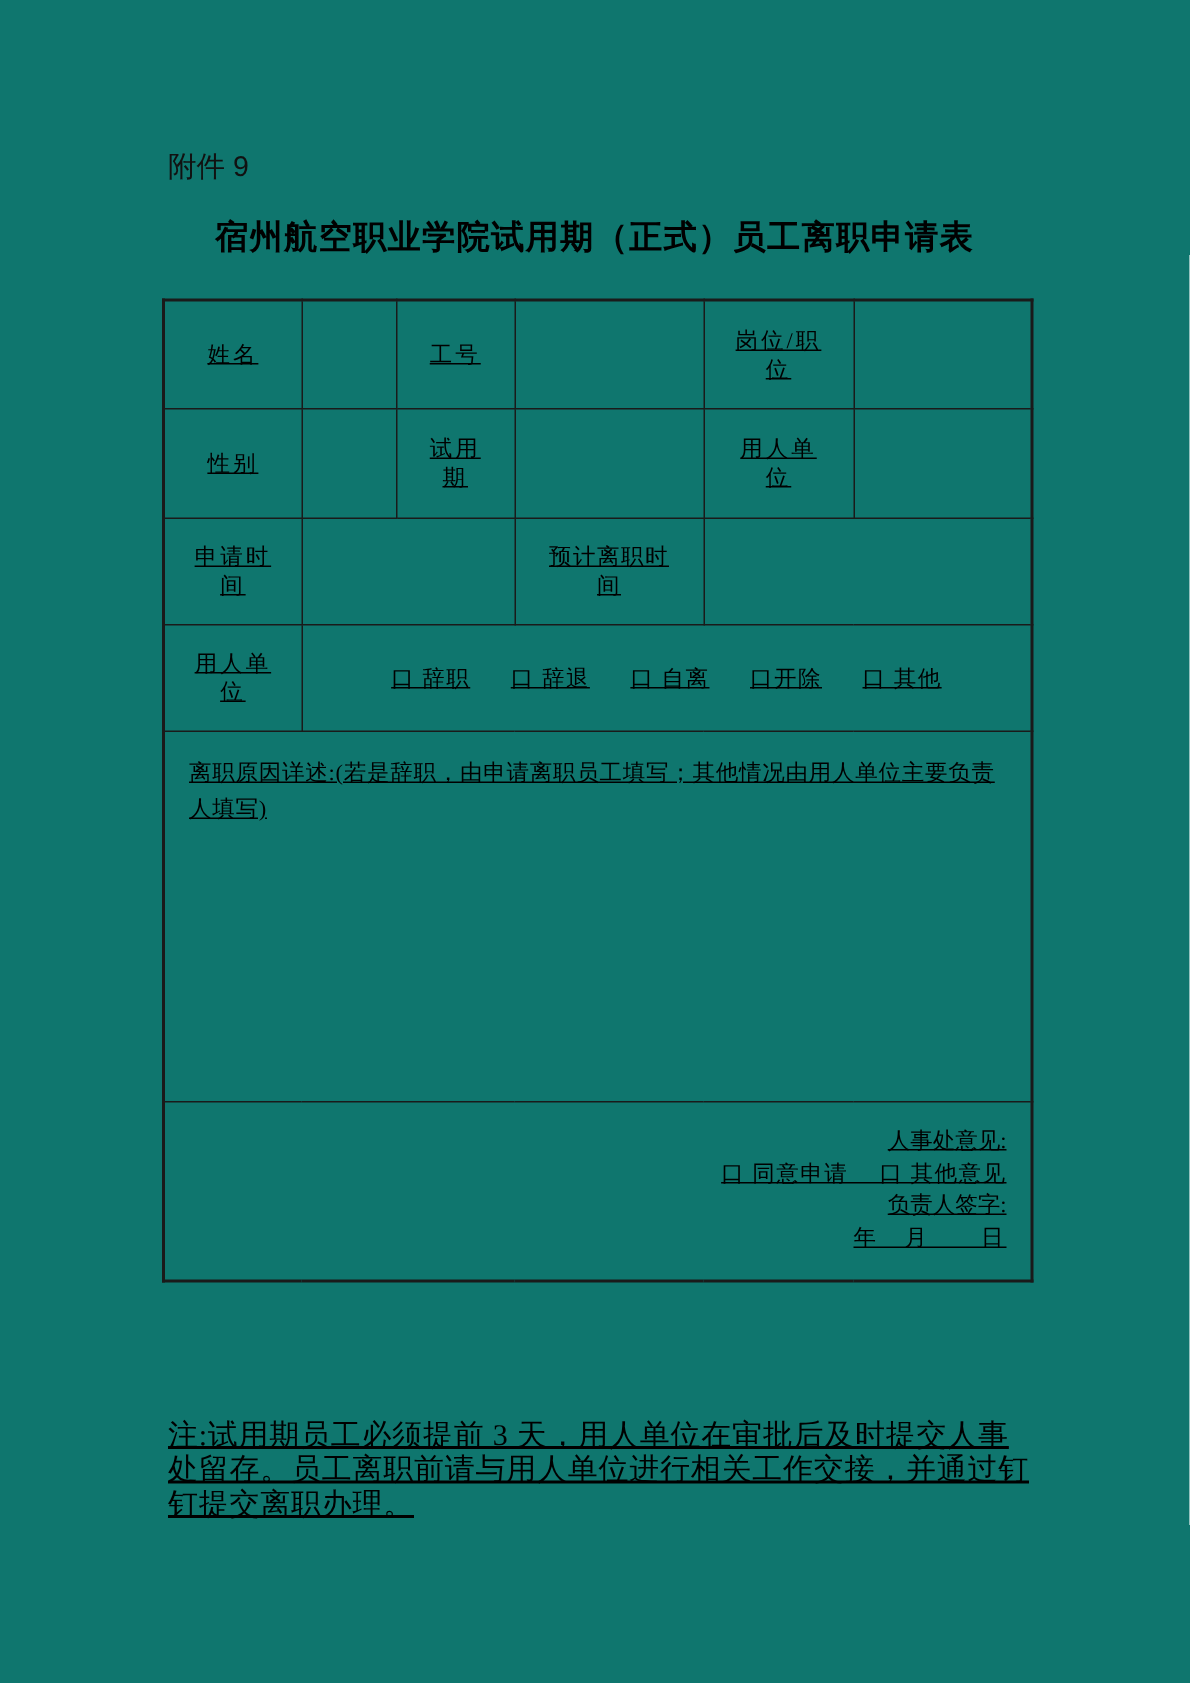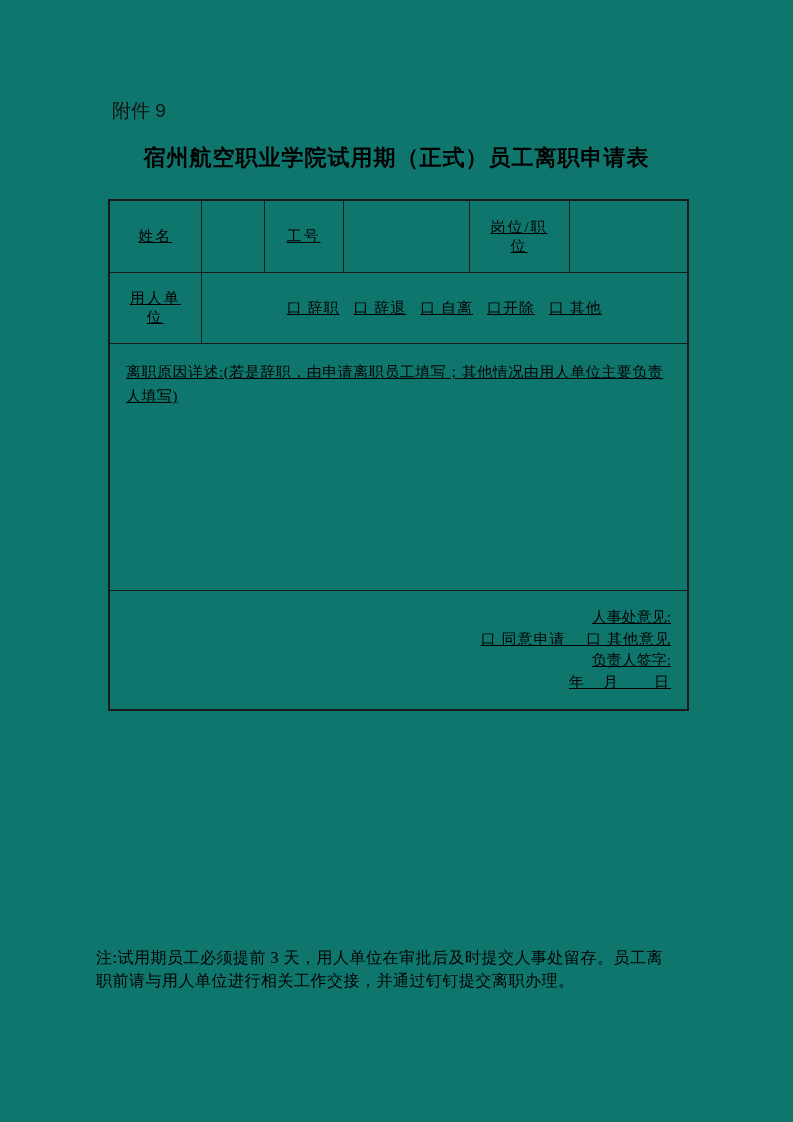--- a/index.html
+++ b/index.html
@@ -31,21 +31,21 @@
   td.lbl { text-align:center; vertical-align:middle; letter-spacing:2px; }
   tr.r1 td { height:39px; }
   tr.r2 td { height:40px; }
   tr.r3 td { height:35px; }
   tr.r4 td { height:38px; }
   tr.r5 td { height:214px; }
   tr.r6 td { height:287px; }
   tr.r7 td { height:85px; }
   .options-row {
     display:flex; justify-content:center; 
-    gap:14px; width:100%;
+    gap:27px; width:100%;
   }
   .options-row span { white-space:nowrap; letter-spacing:1px; }
   td.reason-cell {
     vertical-align:top; text-align:left;
     padding:6px 9px 0 9px; line-height:24px; font-size:15.5px;
     letter-spacing:0.5px;
   }
   td.opinion-cell {
     vertical-align:top; text-align:left; position:relative;
     padding:5px 10px 0 9px; line-height:25px; font-size:15.5px;
@@ -53,22 +53,22 @@
   .sig-block { position:absolute; left:322px; bottom:7px; line-height:23px; }
   .sig-block .date-line { padding-left:22px; letter-spacing:2px; }
   td.hr-cell {
     vertical-align:top; text-align:right;
     padding:5px 10px 0 9px; line-height:21.5px; font-size:15.5px;
   }
   .hr-options { margin-left:24px; letter-spacing:1px; }
   .hr-sig { margin-left:268px; }
   .hr-date { margin-left:300px; letter-spacing:2px; }
   .note {
-    position:absolute; left:96px; top:946px; width:578px;
-    font-size:16px; line-height:23px; letter-spacing:0.5px;
+    position:absolute; left:112px; top:946px; width:578px;
+    font-size:20px; line-height:23px; letter-spacing:0.5px;text-decoration:underline;
   }
 </style>
 </head>
 <body>
 
 <div class="page">
 
   <div class="attachment">附件 9</div>
 
   <h1 class="title">宿州航空职业学院试用期（正式）员工离职申请表</h1>
@@ -86,21 +86,35 @@
     <tbody>
         <tr class="r1">
       <td class="lbl">姓名</td>
       <td></td>
       <td class="lbl">工号</td>
       <td></td>
       <td class="lbl">岗位/职位</td>
       <td></td>
     </tr>
 
+    <tr class="r2">
+      <td class="lbl">性别</td>
+      <td></td>
+      <td class="lbl">试用期</td>
+      <td></td>
+      <td class="lbl">用人单位</td>
+      <td></td>
+    </tr>
 
+    <tr class="r3">
+      <td class="lbl">申请时间</td>
+      <td colspan="2"></td>
+      <td class="lbl" style="letter-spacing:1px;">预计离职时间</td>
+      <td colspan="2"></td>
+    </tr>
 
     <tr class="r4">
       <td class="lbl">用人单位</td>
       <td colspan="5">
         <div class="options-row">
           <span>口 辞职</span>
           <span>口 辞退</span>
           <span>口 自离</span>
           <span>口开除</span>
           <span>口 其他</span>

